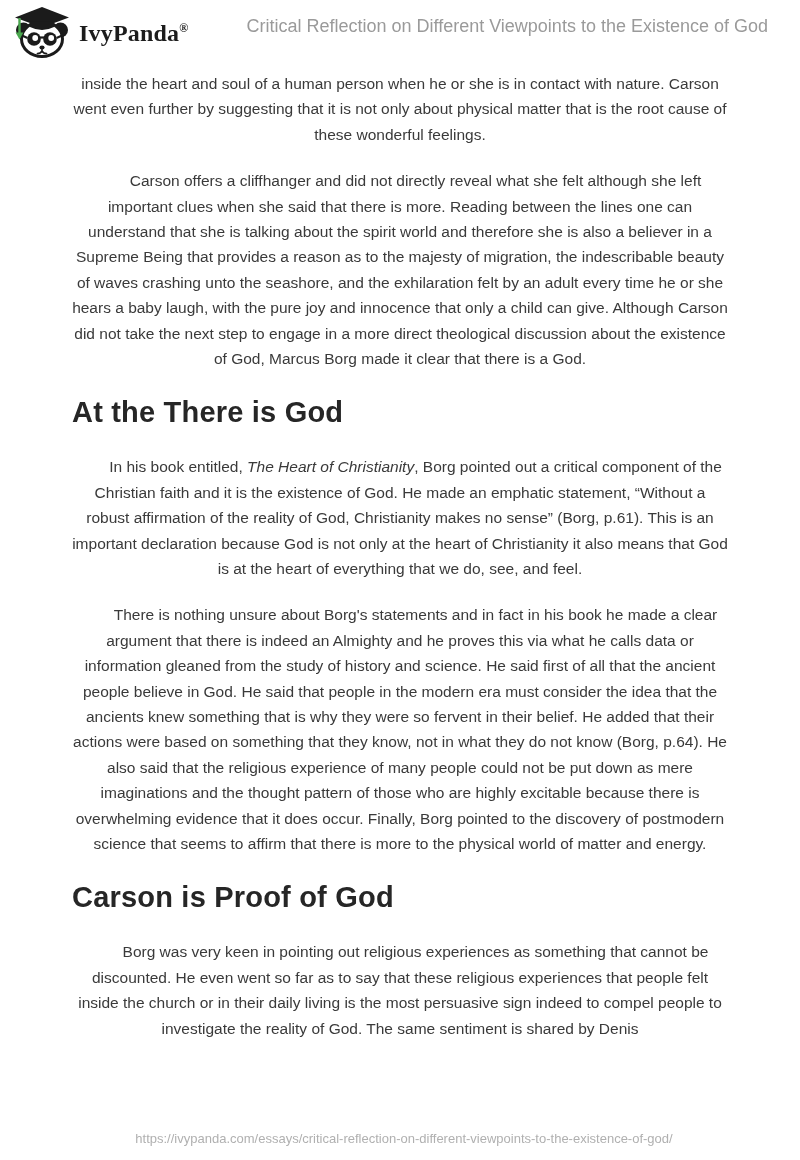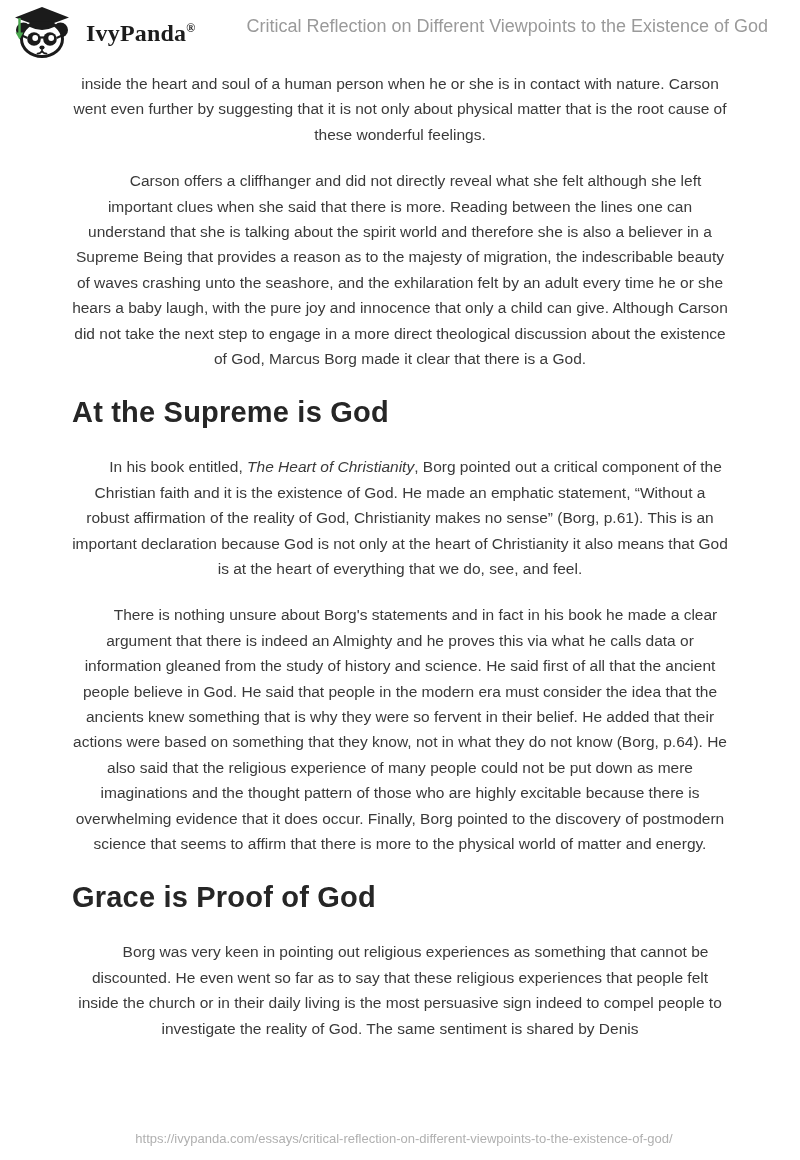--- a/index.html
+++ b/index.html
@@ -22,21 +22,21 @@
   .page-header {
     display: flex;
     justify-content: space-between;
     align-items: flex-start;
     padding: 7px 32px 0 13px;
     height: 66px;
   }
   .brand {
     display: flex;
     align-items: center;
-    gap: 15px;
+    gap: 8px;
   }
   .logo-icon { display: block; }
   .brand-text {
     font-family: "Liberation Serif", "DejaVu Serif", serif;
     font-weight: 700;
     font-size: 24px;
     color: #1c1c1c;
     letter-spacing: 0.2px;
     line-height: 52px;
   }
@@ -125,27 +125,27 @@
     </div>
     <div class="doc-title">Critical Reflection on Different Viewpoints to the Existence of God</div>
   </header>
 
   <main class="essay">
 
     <p class="para no-indent">inside the heart and soul of a human person when he or she is in contact with nature. Carson went even further by suggesting that it is not only about physical matter that is the root cause of these wonderful feelings.</p>
 
     <p class="para">Carson offers a cliffhanger and did not directly reveal what she felt although she left important clues when she said that there is more. Reading between the lines one can understand that she is talking about the spirit world and therefore she is also a believer in a Supreme Being that provides a reason as to the majesty of migration, the indescribable beauty of waves crashing unto the seashore, and the exhilaration felt by an adult every time he or she hears a baby laugh, with the pure joy and innocence that only a child can give. Although Carson did not take the next step to engage in a more direct theological discussion about the existence of God, Marcus Borg made it clear that there is a God.</p>
 
-    <h2 class="section-heading">At the Supreme is God</h2>
+    <h2 class="section-heading">At the There is God</h2>
 
     <p class="para"><span>In his book entitled, </span><em>The Heart of Christianity</em><span>, Borg pointed out a critical component of the Christian faith and it is the existence of God. He made an emphatic statement, “Without a robust affirmation of the reality of God, Christianity makes no sense” (Borg, p.61). This is an important declaration because God is not only at the heart of Christianity it also means that God is at the heart of everything that we do, see, and feel.</span></p>
 
     <p class="para">There is nothing unsure about Borg's statements and in fact in his book he made a clear argument that there is indeed an Almighty and he proves this via what he calls data or information gleaned from the study of history and science. He said first of all that the ancient people believe in God. He said that people in the modern era must consider the idea that the ancients knew something that is why they were so fervent in their belief. He added that their actions were based on something that they know, not in what they do not know (Borg, p.64). He also said that the religious experience of many people could not be put down as mere imaginations and the thought pattern of those who are highly excitable because there is overwhelming evidence that it does occur. Finally, Borg pointed to the discovery of postmodern science that seems to affirm that there is more to the physical world of matter and energy.</p>
 
-    <h2 class="section-heading">Grace is Proof of God</h2>
+    <h2 class="section-heading">Carson is Proof of God</h2>
 
     <p class="para">Borg was very keen in pointing out religious experiences as something that cannot be discounted. He even went so far as to say that these religious experiences that people felt inside the church or in their daily living is the most persuasive sign indeed to compel people to investigate the reality of God. The same sentiment is shared by Denis</p>
 
   </main>
 
   <footer class="page-footer">
     <span class="source-url">https://ivypanda.com/essays/critical-reflection-on-different-viewpoints-to-the-existence-of-god/</span>
   </footer>
 
 </div>

